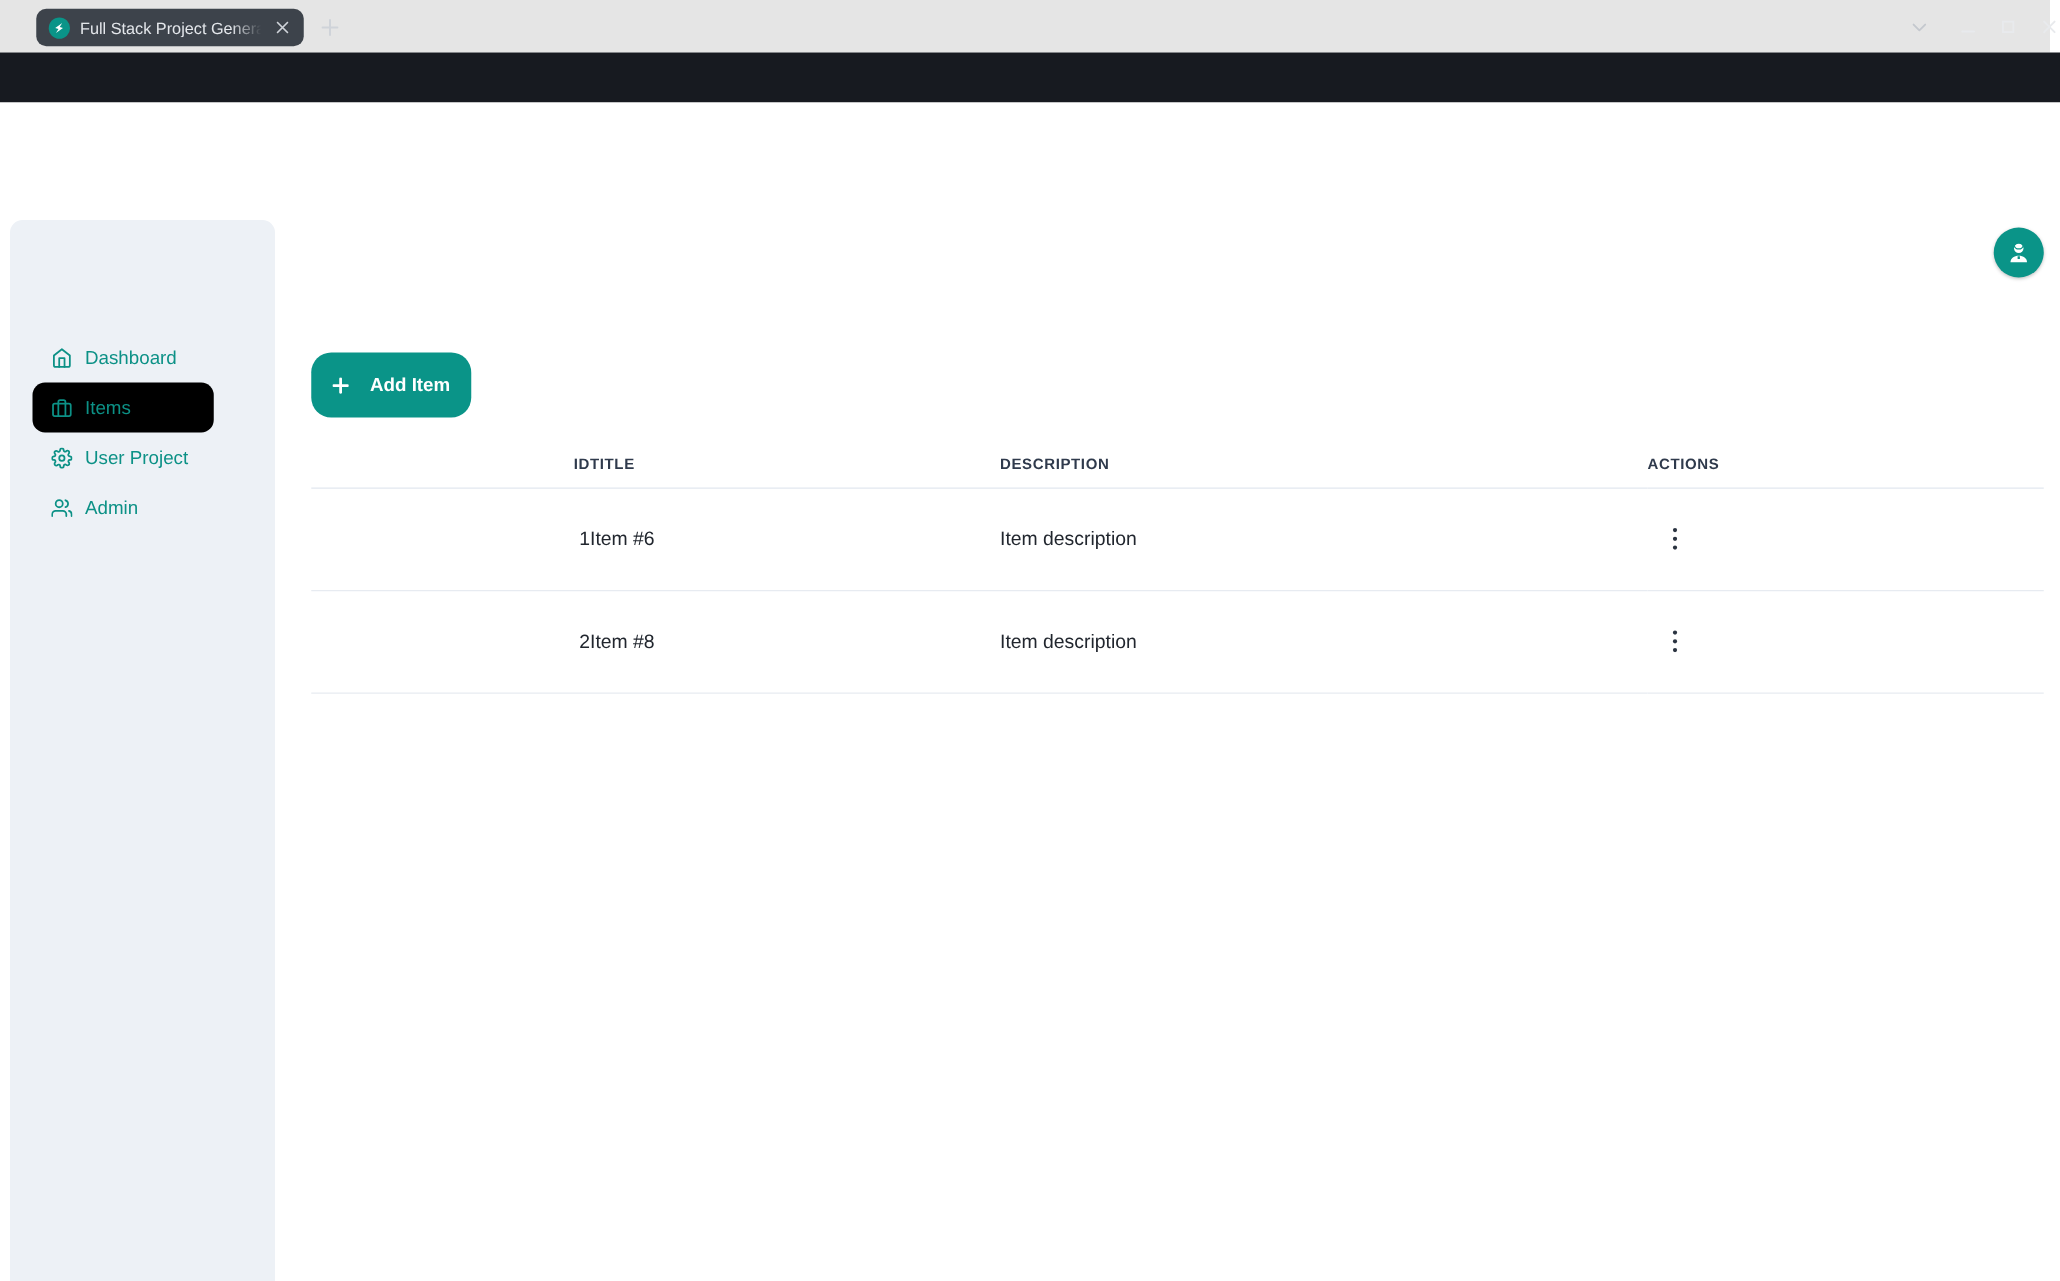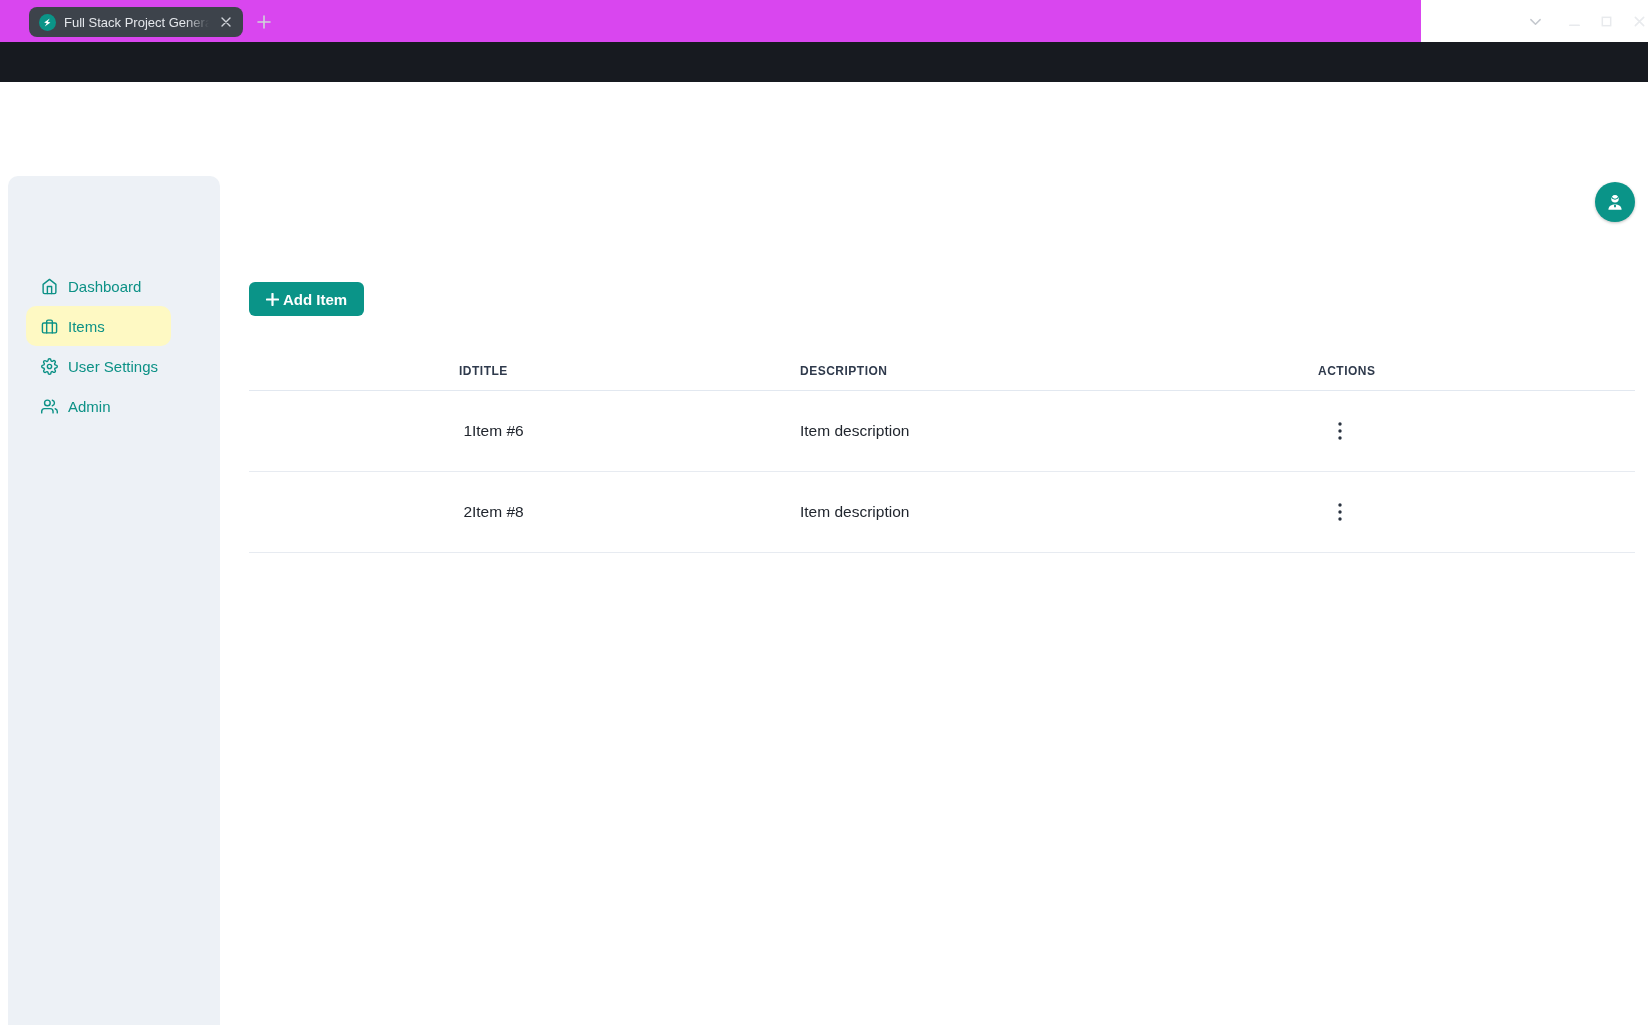--- a/index.html
+++ b/index.html
@@ -1,19 +1,19 @@
 <!DOCTYPE html>
 <html><head>
 <meta charset="utf-8">
 <style>
   * { margin:0; padding:0; box-sizing:border-box; }
   html,body { width:1648px; height:1025px; overflow:hidden; font-family:"Liberation Sans",sans-serif; background:#ffffff; }
 
   
-  .titlebar { position:absolute; left:0; top:0; width:1421px; height:42px; background:#d946ef; }
+  .titlebar { position:absolute; left:0; top:0; width:1640px; height:42px; background:#e5e5e5; }
   .tab { position:absolute; left:29px; top:7px; width:214px; height:30px; background:#3d434b; border-radius:8px; display:flex; align-items:center; padding:0 8px 0 10px; }
   .tab-favicon { width:17px; height:17px; border-radius:50%; background:#0a9488; display:flex; align-items:center; justify-content:center; flex:0 0 auto; }
   .tab-title { color:#e4e7eb; font-size:13px; margin-left:8px; white-space:nowrap; overflow:hidden; width:148px; -webkit-mask-image:linear-gradient(90deg,#000 82%,transparent 98%); mask-image:linear-gradient(90deg,#000 82%,transparent 98%); }
   .tab-close { margin-left:auto; width:18px; height:18px; display:flex; align-items:center; justify-content:center; border-radius:50%; cursor:pointer; }
   .newtab { position:absolute; left:254px; top:12px; width:20px; height:20px; display:flex; align-items:center; justify-content:center; cursor:pointer; }
   .winctl { position:absolute; top:11px; width:20px; height:20px; display:flex; align-items:center; justify-content:center; cursor:pointer; }
 
   .toolbar { position:absolute; left:0; top:42px; width:1648px; height:40px; background:#171a20; }
   .navbtn { position:absolute; top:52px; width:20px; height:20px; display:flex; align-items:center; justify-content:center; cursor:pointer; }
   .omnibox { position:absolute; left:292px; top:47px; width:1071px; height:30px; background:#0e1116; border-radius:15px; display:flex; align-items:center; }
@@ -25,26 +25,26 @@
 
   
   .content { position:absolute; left:0; top:82px; width:1648px; height:943px; background:#ffffff; }
 
   .sidebar { position:absolute; left:8px; top:94px; width:212px; height:923px; background:#edf1f6; border-radius:10px; }
   .logo { position:absolute; left:0; top:32px; width:212px; display:flex; align-items:center; justify-content:center; gap:9px; }
   .logo-badge { width:34px; height:34px; border-radius:50%; background:#0a9488; display:flex; align-items:center; justify-content:center; }
   .logo-text { color:#0a9488; font-size:28px; font-weight:600; letter-spacing:0.2px; }
   .nav { position:absolute; left:0; top:90px; width:180px; }
   .nav-item { position:relative; height:40px; margin:0 17px 0 18px; display:flex; align-items:center; padding-left:15px; border-radius:10px; color:#0c9186; cursor:pointer; }
-  .nav-item.active { background:#fef9c3; }
+  .nav-item.active { background:#000000; }
   .nav-item .nav-ic { width:17px; height:17px; margin-right:10px; flex:0 0 auto; }
   .nav-item .nav-label { font-size:15px; }
 
   .page-title { position:absolute; left:249px; top:124px; font-size:30px; font-weight:700; color:#1c2533; letter-spacing:0.2px; }
-  .add-btn { position:absolute; left:249px; top:200px; height:34px; background:#0a9488; border:none; border-radius:6px; color:#fff; font-family:inherit; font-size:15px; font-weight:700; display:flex; align-items:center; gap:4px; padding:0 17px; cursor:pointer; }
+  .add-btn { position:absolute; left:249px; top:200px; height:52px; background:#0a9488; border:none; border-radius:16px; color:#fff; font-family:inherit; font-size:15px; font-weight:700; display:flex; align-items:center; gap:17px; padding:0 17px; cursor:pointer; }
 
   table.items { position:absolute; left:249px; top:270px; width:1386px; border-collapse:collapse; table-layout:fixed; }
   table.items col.c1{width:223px;} table.items col.c2{width:328px;} table.items col.c3{width:518px;}
   table.items th { text-align:left; font-size:12px; font-weight:700; color:#2f3a4c; letter-spacing:0.5px; padding:12px 0 12px 0; border-bottom:1px solid #e2e8f0; }
   table.items th.first, table.items td.first { padding-left:26px;text-align:right; }
   table.items td { font-size:15.5px; color:#21262e; padding:27px 0; border-bottom:1px solid #e7ebf1; }
   .kebab-btn { background:none; border:none; cursor:pointer; padding:4px 6px; margin-left:14px; display:inline-flex; }
 
   .avatar-btn { position:absolute; left:1595px; top:100px; width:40px; height:40px; border-radius:50%; background:#0a9488; border:none; cursor:pointer; display:flex; align-items:center; justify-content:center; box-shadow:0 1px 3px rgba(0,0,0,.25); }
 </style>
@@ -187,21 +187,21 @@
             <rect x="2" y="7" width="20" height="14" rx="2"></rect>
             <path d="M16 21V5a2 2 0 0 0-2-2h-4a2 2 0 0 0-2 2v16"></path>
           </svg>
         <span class="nav-label">Items</span>
       </div>
       <div class="nav-item">
         <svg class="nav-ic" viewBox="0 0 24 24" fill="none" stroke="#0c9186" stroke-width="2" stroke-linecap="round" stroke-linejoin="round">
             <circle cx="12" cy="12" r="3"></circle>
             <path d="M19.4 15a1.65 1.65 0 0 0 .33 1.82l.06.06a2 2 0 0 1 0 2.83 2 2 0 0 1-2.83 0l-.06-.06a1.65 1.65 0 0 0-1.82-.33 1.65 1.65 0 0 0-1 1.51V21a2 2 0 0 1-2 2 2 2 0 0 1-2-2v-.09A1.65 1.65 0 0 0 9 19.4a1.65 1.65 0 0 0-1.82.33l-.06.06a2 2 0 0 1-2.83 0 2 2 0 0 1 0-2.83l.06-.06a1.65 1.65 0 0 0 .33-1.82 1.65 1.65 0 0 0-1.51-1H3a2 2 0 0 1-2-2 2 2 0 0 1 2-2h.09A1.65 1.65 0 0 0 4.6 9a1.65 1.65 0 0 0-.33-1.82l-.06-.06a2 2 0 0 1 0-2.83 2 2 0 0 1 2.83 0l.06.06a1.65 1.65 0 0 0 1.82.33H9a1.65 1.65 0 0 0 1-1.51V3a2 2 0 0 1 2-2 2 2 0 0 1 2 2v.09a1.65 1.65 0 0 0 1 1.51 1.65 1.65 0 0 0 1.82-.33l.06-.06a2 2 0 0 1 2.83 0 2 2 0 0 1 0 2.83l-.06.06a1.65 1.65 0 0 0-.33 1.82V9a1.65 1.65 0 0 0 1.51 1H21a2 2 0 0 1 2 2 2 2 0 0 1-2 2h-.09a1.65 1.65 0 0 0-1.51 1z"></path>
           </svg>
-        <span class="nav-label">User Settings</span>
+        <span class="nav-label">User Project</span>
       </div>
       <div class="nav-item">
         <svg class="nav-ic" viewBox="0 0 24 24" fill="none" stroke="#0c9186" stroke-width="2" stroke-linecap="round" stroke-linejoin="round">
             <path d="M17 21v-2a4 4 0 0 0-4-4H5a4 4 0 0 0-4 4v2"></path>
             <circle cx="9" cy="7" r="4"></circle>
             <path d="M23 21v-2a4 4 0 0 0-3-3.87"></path>
             <path d="M16 3.13a4 4 0 0 1 0 7.75"></path>
           </svg>
         <span class="nav-label">Admin</span>
       </div>

